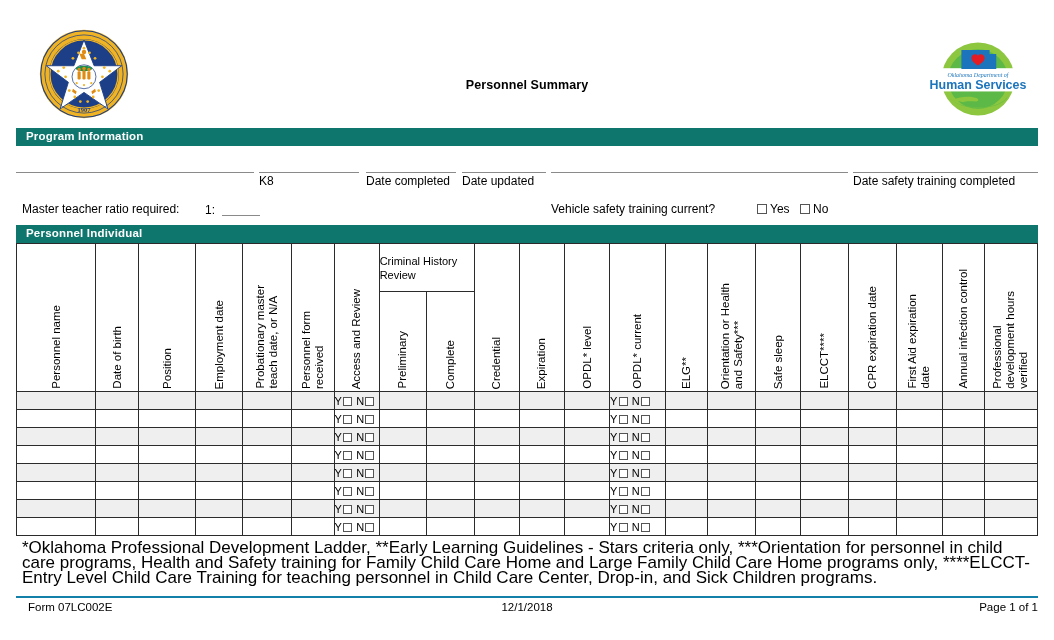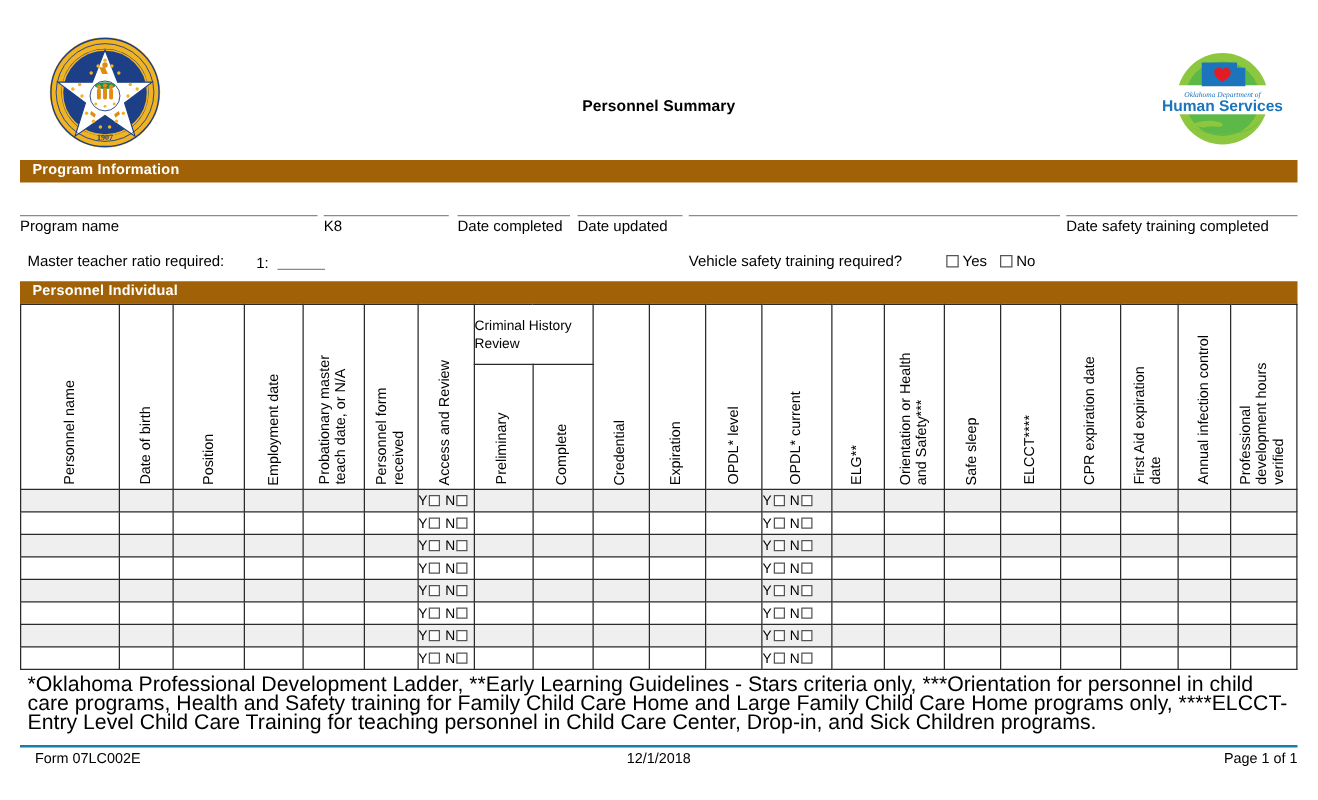--- a/index.html
+++ b/index.html
@@ -18,21 +18,21 @@
   .doc-title {
     position: absolute; left: 0; top: 78px; width: 1054px;
     text-align: center; font-size: 12.5px; font-weight: bold;
     letter-spacing: .1px;
   }
   .dhs-logo { position: absolute; left: 928px; top: 40px; width: 100px; height: 78px; }
 
   
   .bar {
     position: absolute; left: 16px; width: 1022px; height: 18px;
-    background: #a16207; color: #fff;
+    background: #0f766e; color: #fff;
     font-size: 11.5px; font-weight: bold;
     padding: 2px 0 0 10px;
     letter-spacing: .2px;
   }
   #bar-program { top: 128px; }
   #bar-personnel { top: 225px; }
 
   
   .fld { position: absolute; font-size: 12px; white-space: nowrap; }
   .fld .rule {
@@ -189,21 +189,20 @@
       <text x="60" y="59" text-anchor="middle" font-size="15" font-weight="bold" fill="#1c75bc" font-family="Liberation Sans, sans-serif">Human Services</text>
       <path d="M26 70 c10 14 58 16 70 -2 c-6 16 -56 20 -70 2z" fill="#6cbe45"></path>
       <path d="M30 72 c8 -4 20 -5 28 -2 c3 1 3 4 0 4 c-6 0 -12 -1 -16 1" fill="#8dc63f"></path>
     </svg>
   </div>
 
   <div class="bar" id="bar-program">Program Information</div>
 
   <div class="fld" style="left:16px; top:172px; width:238px;">
     <span class="rule"></span>
-    <span class="lbl">Program name</span>
   </div>
 
   <div class="fld" style="left:259px; top:172px; width:100px;">
     <span class="rule"></span>
     <span class="lbl">K8</span>
   </div>
 
   <div class="fld" style="left:366px; top:172px; width:90px;">
     <span class="rule"></span>
     <span class="lbl">Date completed</span>
@@ -220,21 +219,21 @@
 
   <div class="fld" style="left:853px; top:172px; width:185px;">
     <span class="rule"></span>
     <span class="lbl">Date safety training completed</span>
   </div>
 
   <div class="plain" style="left:22px; top:202px;">Master teacher ratio required:</div>
   <div class="plain" style="left:205px; top:203px;">1:</div>
   <div class="blank-rule" style="left:222px; top:215px; width:38px;"></div>
 
-  <div class="plain" style="left:551px; top:202px;">Vehicle safety training required?</div>
+  <div class="plain" style="left:551px; top:202px;">Vehicle safety training current?</div>
   <div class="plain" style="left:757px; top:202px;">
     <span class="cbx"></span><span>Yes</span>
   </div>
   <div class="plain" style="left:800px; top:202px;">
     <span class="cbx"></span><span>No</span>
   </div>
 
   <div class="bar" id="bar-personnel">Personnel Individual</div>
 
   <table class="grid">

